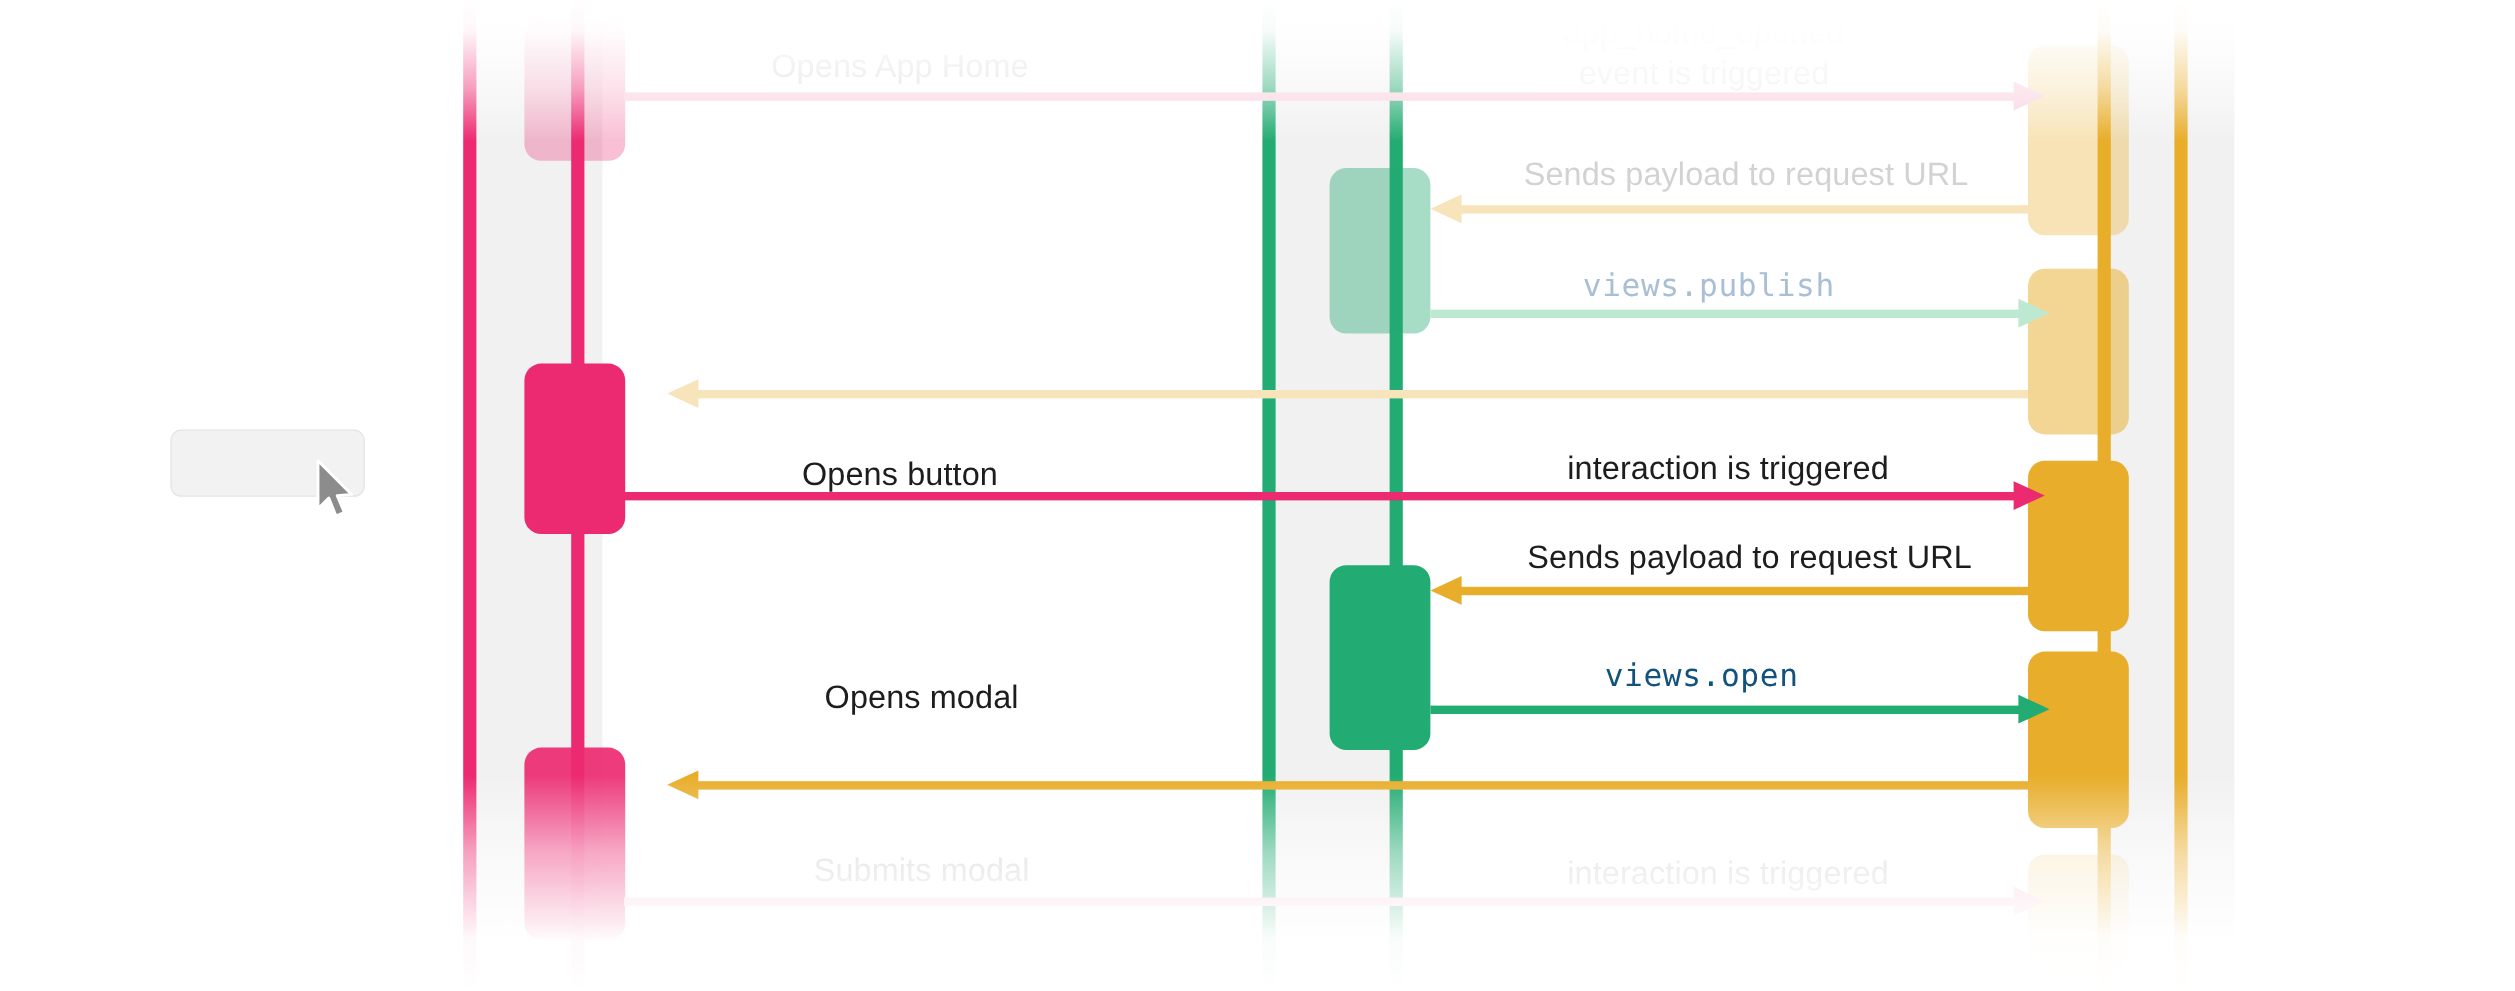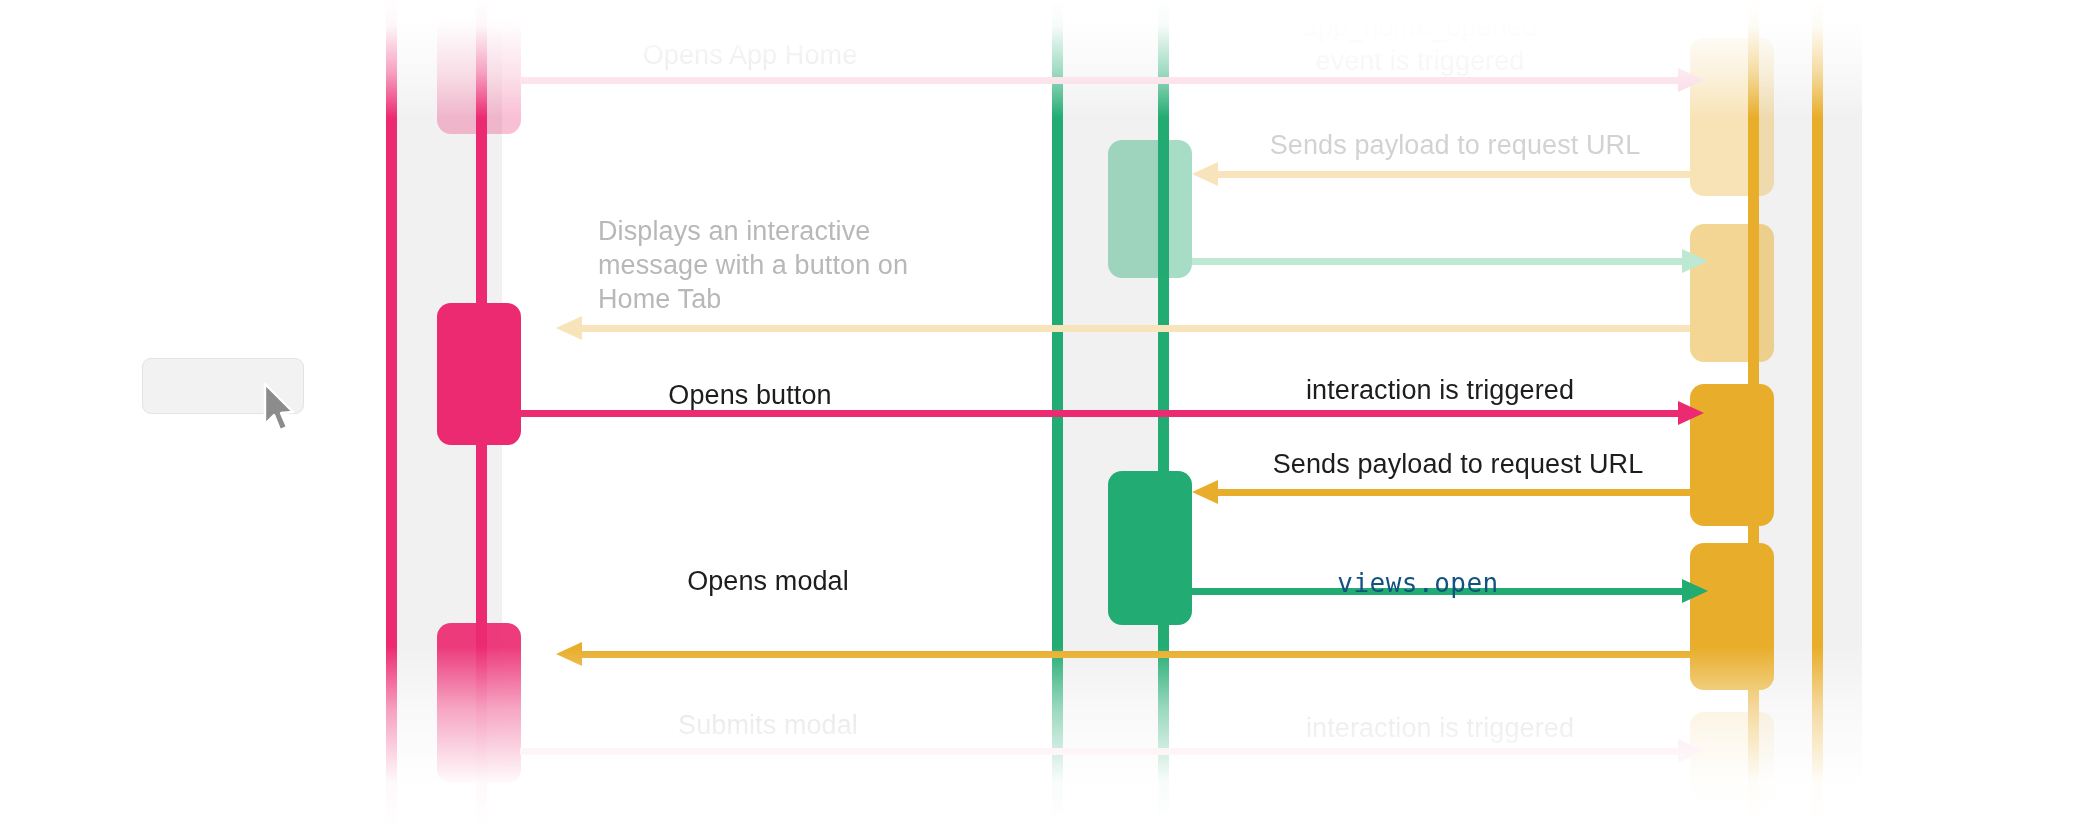--- a/index.html
+++ b/index.html
@@ -181,47 +181,45 @@
     <div class="msg left" style="left:1216px; top:171px; width:474px; color:#f7e4bb;">
       <div class="shaft" style="background:#f7e4bb;"></div>
       <div class="head"></div>
     </div>
     <div class="label muted center" style="left:1455px; top:128px; opacity:0.45;">Sends payload to request URL</div>
 
     <div class="msg right" style="left:1192px; top:258px; width:492px; color:#bde8d2;">
       <div class="shaft" style="background:#bde8d2;"></div>
       <div class="head"></div>
     </div>
+    <div class="label mono code-faded center" style="left:1424px; top:222px;">views.publish</div>
 
     <div class="msg left" style="left:580px; top:325px; width:1110px; color:#f7e4bb;">
       <div class="shaft" style="background:#f7e4bb;"></div>
       <div class="head"></div>
     </div>
-    <div class="label muted" style="left:598px; top:214px; width:420px; opacity:0.72;">Displays an interactive
-message with a button on
-Home Tab</div>
 
     <div class="msg right" style="left:520px; top:410px; width:1160px; color:#ec2a71;">
       <div class="shaft" style="background:#ec2a71;"></div>
       <div class="head"></div>
     </div>
     <div class="label center" style="left:750px; top:378px;">Opens button</div>
     <div class="label center" style="left:1440px; top:373px;">interaction is triggered</div>
 
     <div class="msg left" style="left:1216px; top:489px; width:474px; color:#e8ad2a;">
       <div class="shaft" style="background:#e8ad2a;"></div>
       <div class="head"></div>
     </div>
     <div class="label center" style="left:1458px; top:447px;">Sends payload to request URL</div>
 
     <div class="msg right" style="left:1192px; top:588px; width:492px; color:#22ab72;">
       <div class="shaft" style="background:#22ab72;"></div>
       <div class="head"></div>
     </div>
-    <div class="label mono code-strong center" style="left:1418px; top:547px;margin-top:19px;">views.open</div>
+    <div class="label mono code-strong center" style="left:1418px; top:547px;">views.open</div>
 
     <div class="msg left" style="left:580px; top:651px; width:1110px; color:#e8ad2a;">
       <div class="shaft" style="background:#e8ad2a;"></div>
       <div class="head"></div>
     </div>
     <div class="label center" style="left:768px; top:564px;">Opens modal</div>
 
     <div class="msg right" style="left:520px; top:748px; width:1160px; color:#f9cede;">
       <div class="shaft" style="background:#f9cede;"></div>
       <div class="head"></div>

